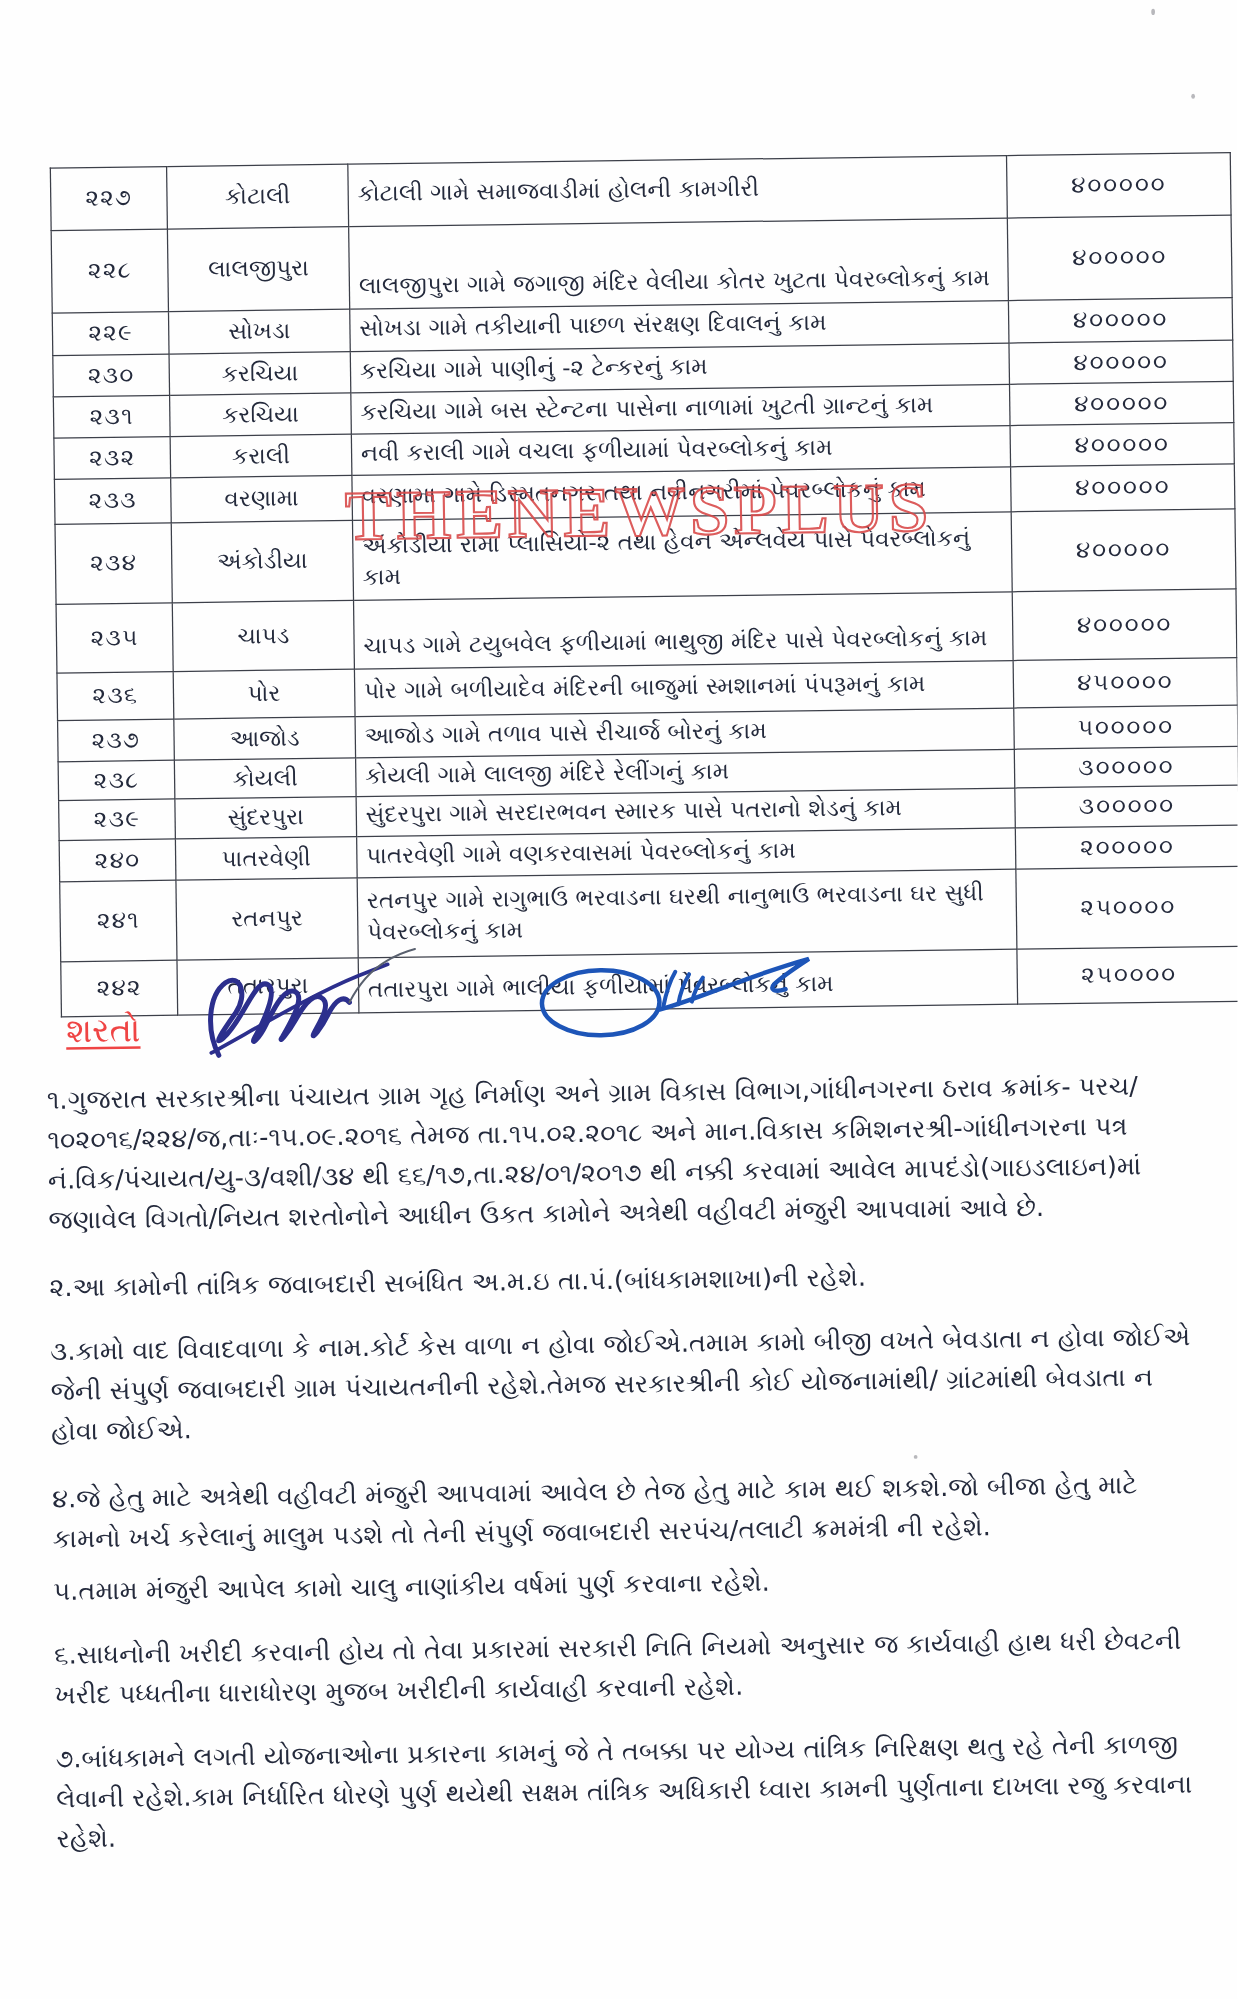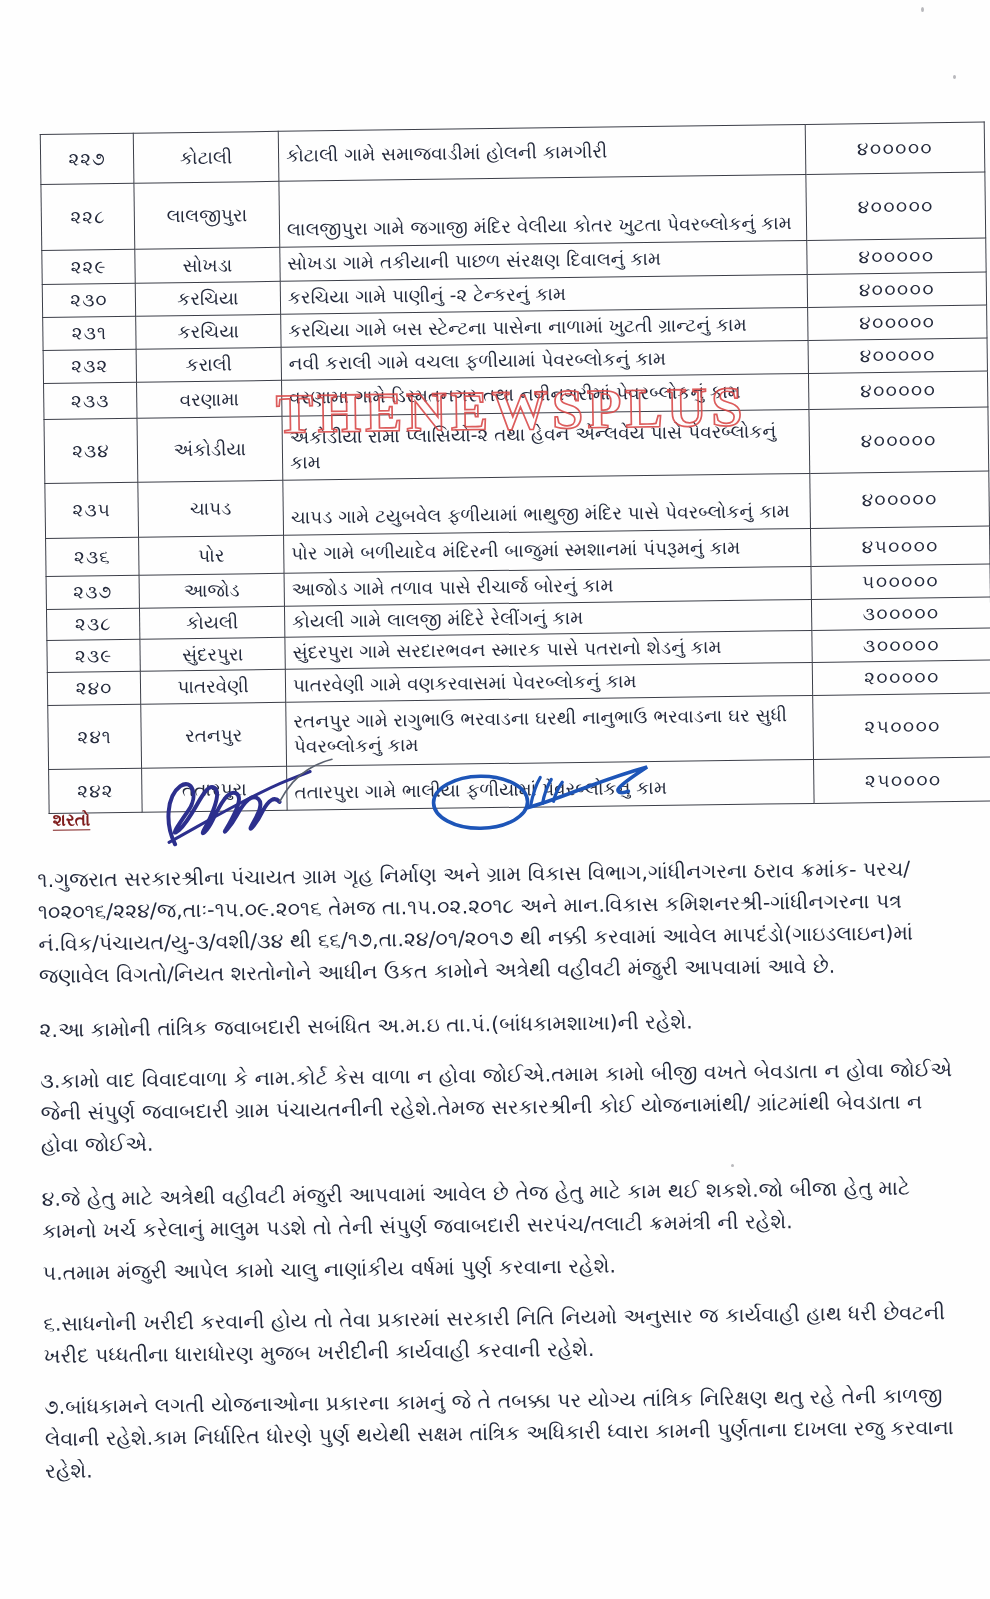--- a/index.html
+++ b/index.html
@@ -51,24 +51,24 @@
     white-space:nowrap;
     pointer-events:none;
   }
   
   .sig{position:absolute;z-index:4;}
   .sig-left{left:158px;top:748px;width:180px;height:98px;}
   .sig-right{left:426px;top:760px;width:225px;height:78px;}
   
   .terms-heading{
     position:absolute;left:52px;top:804px;
-    font-size:17px;font-weight:700;
+    font-size:27px;font-weight:400;
     text-decoration:underline;
     text-underline-offset:4px;
-    color:#7f1d1d;
+    color:#ef4444;
   }
   .terms{
     position:absolute;left:36px;top:858px;width:918px;
     font-size:20.5px;line-height:32px;
     color:#242a3c;
   }
   .terms p{margin:0 0 19px 0;}
   .terms p.gap-lg{margin-bottom:22px;}
   .terms p.gap-sm{margin-bottom:10px;}
   

